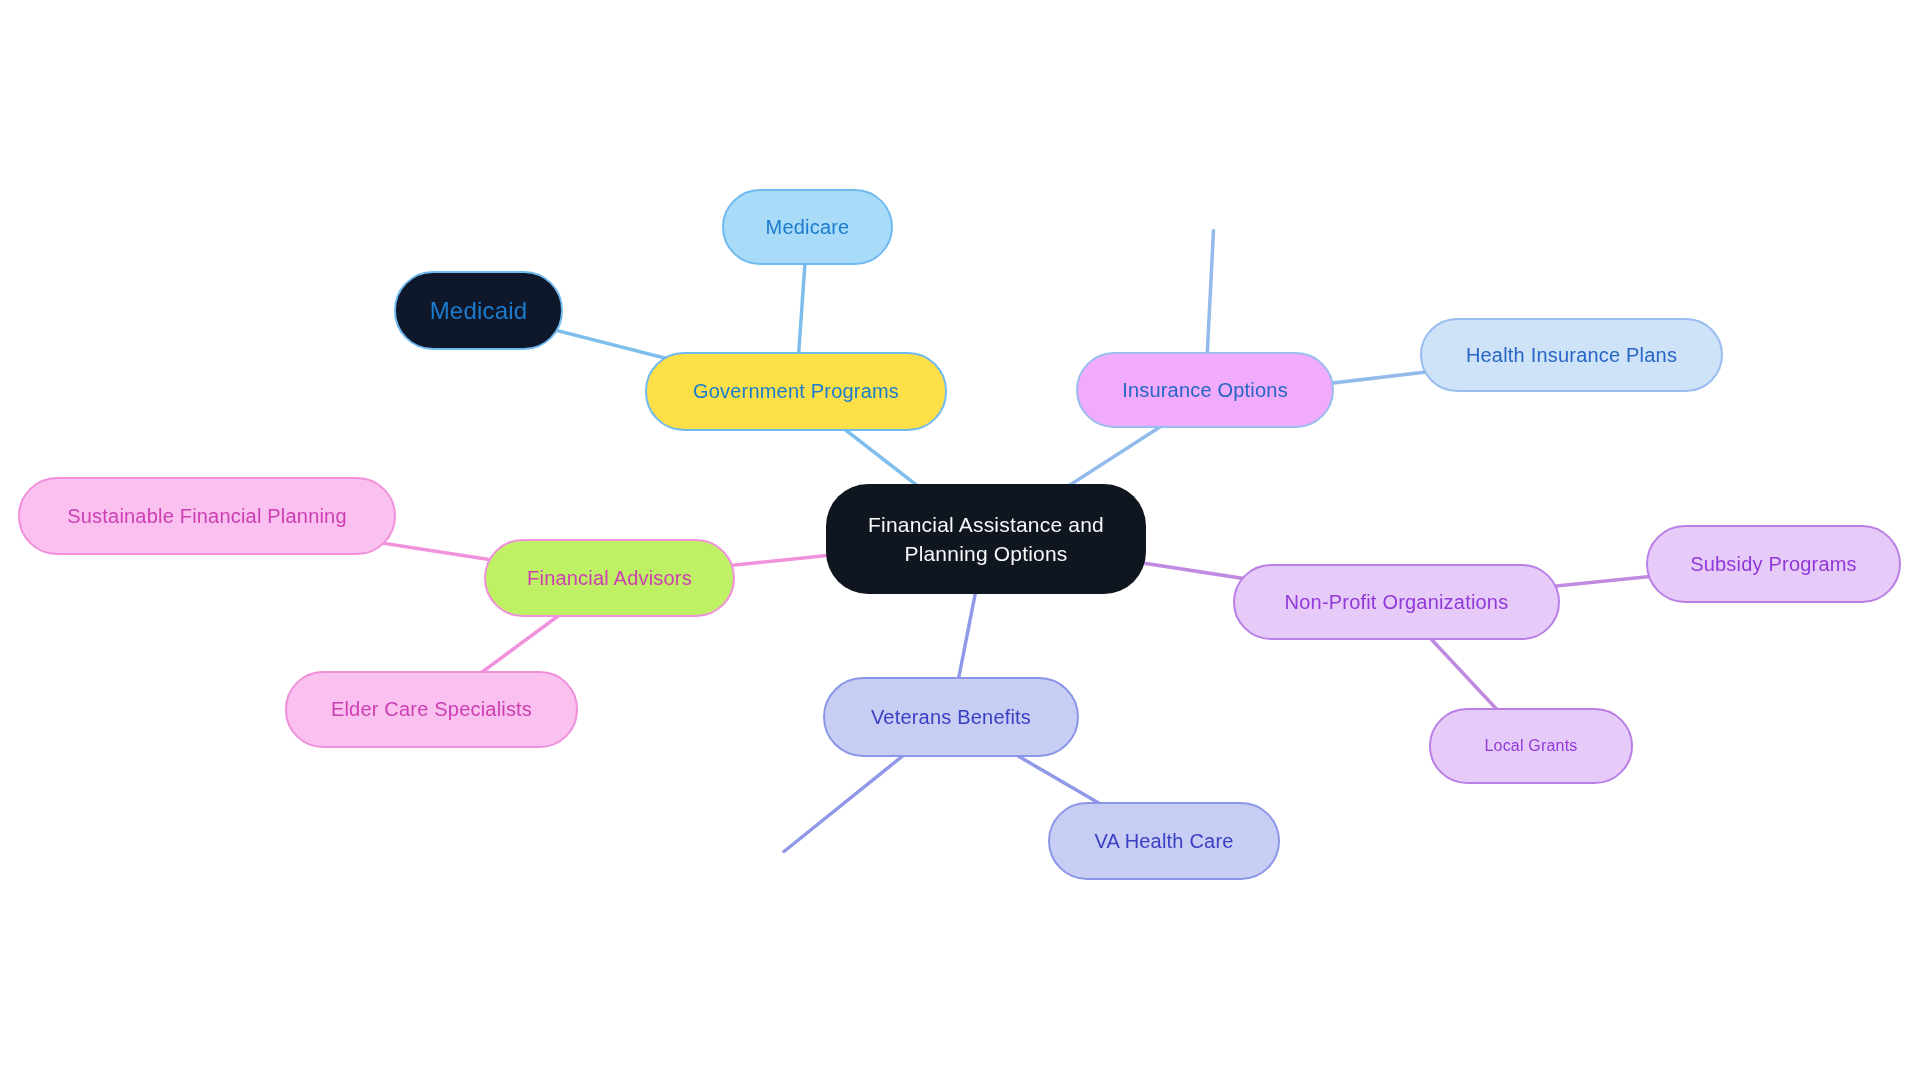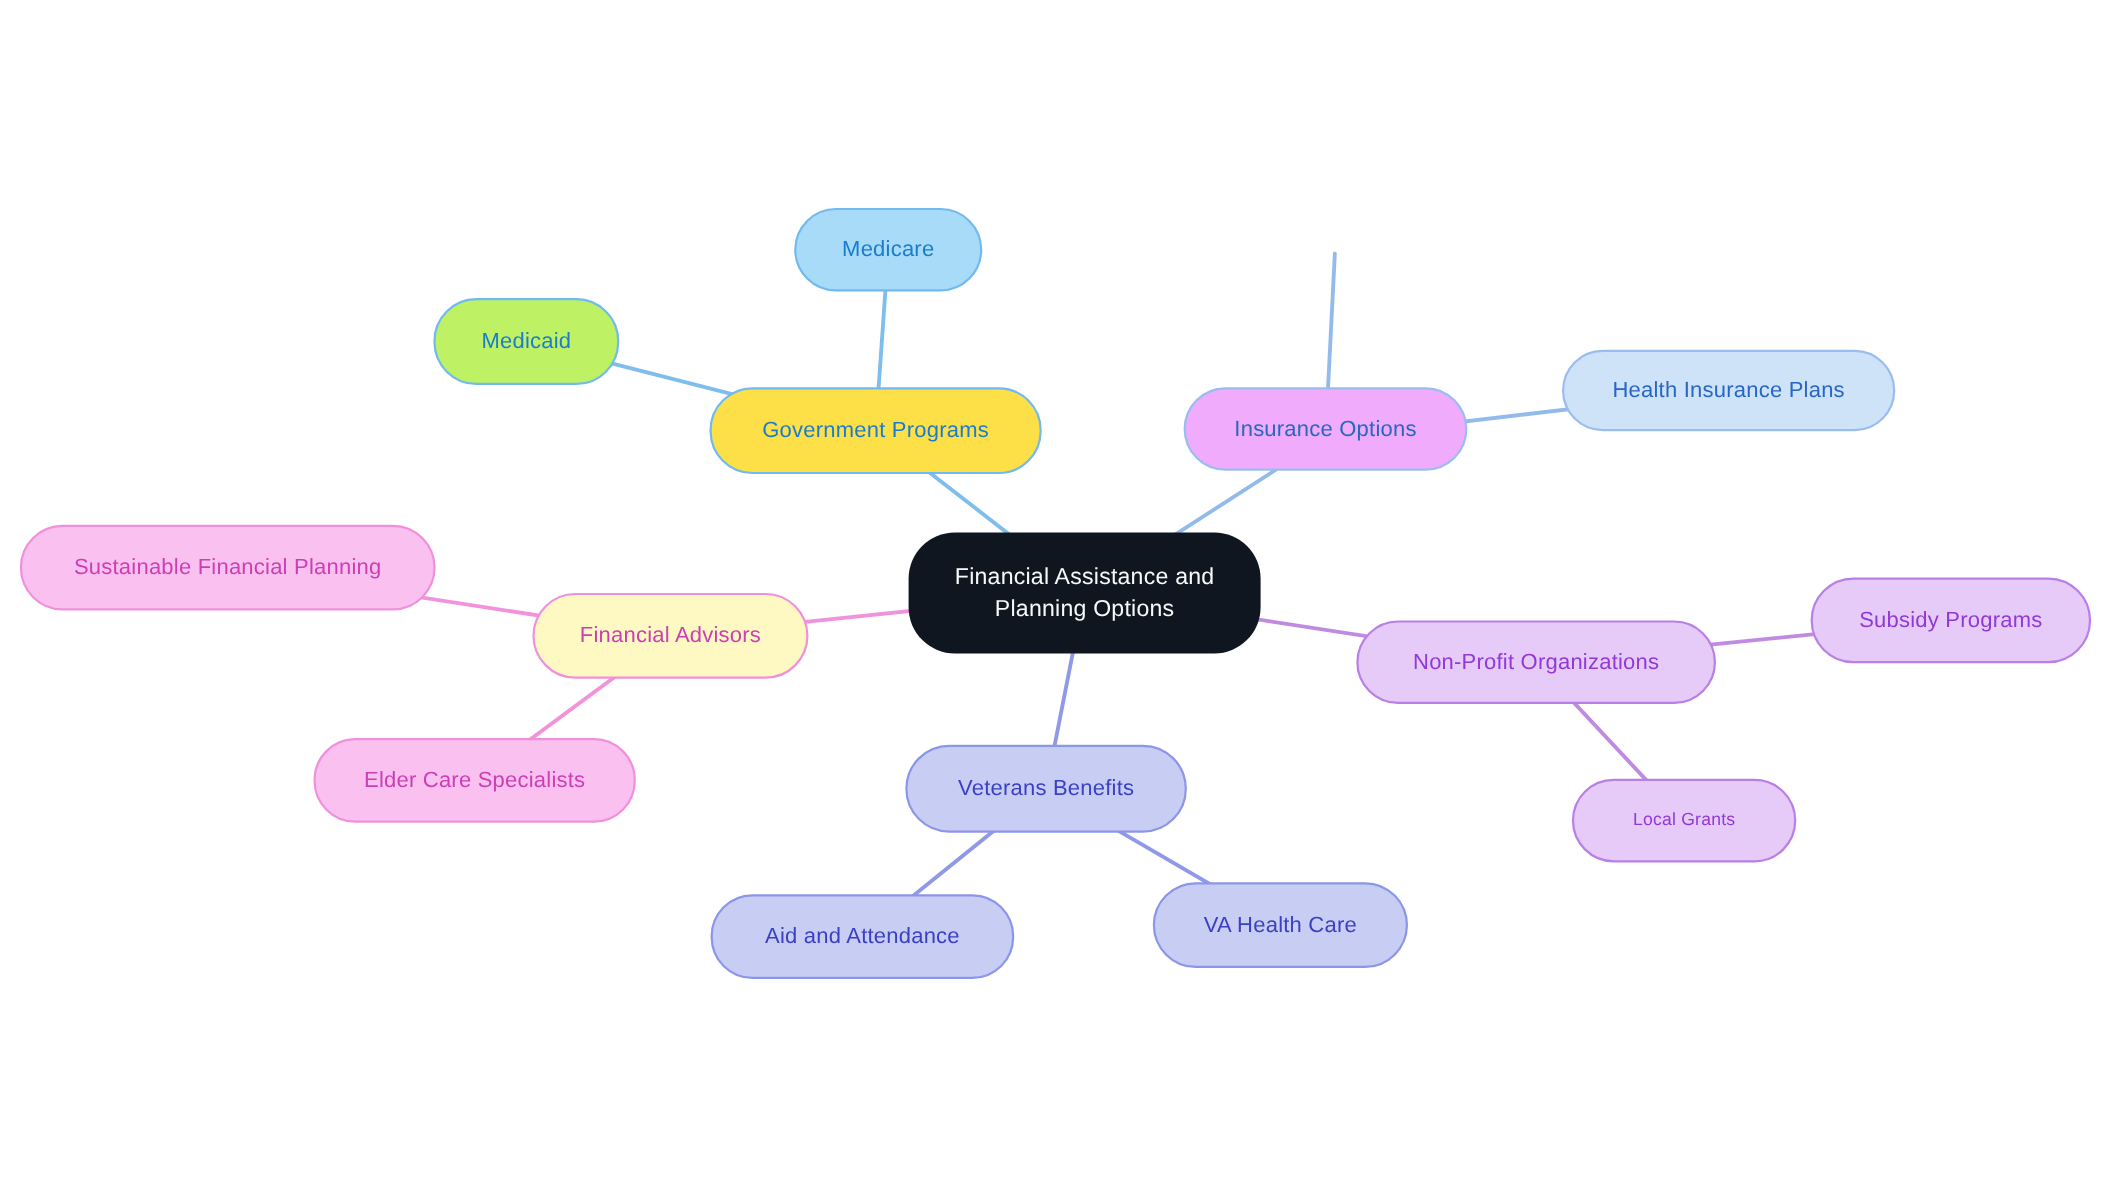--- a/index.html
+++ b/index.html
@@ -60,48 +60,45 @@
 
   <div class="node central" style="left: 826px; top: 484px; width: 320px; height: 110px; background: rgb(16, 22, 31); border-color: rgb(16, 22, 31); color: rgb(247, 248, 250); border-radius: 42px; font-size: 21px;">
       <span>Financial Assistance and Planning Options</span>
     </div>
   <div class="node" style="left: 645px; top: 352px; width: 302px; height: 79px; background: #fde047; border-color: rgb(112, 186, 239); color: rgb(27, 124, 205); border-radius: 39px; font-size: 20px;">
       <span>Government Programs</span>
     </div>
   <div class="node" style="left: 722px; top: 189px; width: 171px; height: 76px; background: rgb(168, 219, 248); border-color: rgb(112, 186, 239); color: rgb(27, 124, 205); border-radius: 38px; font-size: 20px;">
       <span>Medicare</span>
     </div>
-  <div class="node" style="left: 394px; top: 271px; width: 169px; height: 79px; background: #bef264; border-color: rgb(112, 186, 239); color: rgb(27, 124, 205); border-radius: 39px; font-size: 20px; justify-content: center;">
+  <div class="node" style="left: 394px; top: 271px; width: 169px; height: 79px; background: #0f172a; border-color: rgb(112, 186, 239); color: rgb(27, 124, 205); border-radius: 39px; font-size: 24px; justify-content: center;">
       <span>Medicaid</span>
     </div>
   <div class="node" style="left: 1076px; top: 352px; width: 258px; height: 76px; background: #f0abfc; border-color: rgb(154, 189, 239); color: rgb(39, 102, 197); border-radius: 38px; font-size: 20px;">
       <span>Insurance Options</span>
     </div>
   <div class="node" style="left: 1420px; top: 318px; width: 303px; height: 74px; background: rgb(206, 226, 248); border-color: rgb(154, 189, 239); color: rgb(39, 102, 197); border-radius: 37px; font-size: 20px;">
       <span>Health Insurance Plans</span>
     </div>
   <div class="node" style="left: 1233px; top: 564px; width: 327px; height: 76px; background: rgb(230, 203, 248); border-color: rgb(185, 127, 230); color: rgb(145, 56, 216); border-radius: 38px; font-size: 20px;">
       <span>Non-Profit Organizations</span>
     </div>
   <div class="node" style="left: 1646px; top: 525px; width: 255px; height: 78px; background: rgb(230, 203, 248); border-color: rgb(185, 127, 230); color: rgb(145, 56, 216); border-radius: 39px; font-size: 20px;">
       <span>Subsidy Programs</span>
     </div>
   <div class="node" style="left: 1429px; top: 708px; width: 204px; height: 76px; background: rgb(230, 203, 248); border-color: rgb(185, 127, 230); color: rgb(145, 56, 216); border-radius: 38px; font-size: 16px;">
       <span>Local Grants</span>
     </div>
   <div class="node" style="left: 823px; top: 677px; width: 256px; height: 80px; background: rgb(200, 205, 244); border-color: rgb(140, 150, 232); color: rgb(58, 64, 196); border-radius: 40px; font-size: 20px;">
       <span>Veterans Benefits</span>
     </div>
-  <div class="node" style="left: 646px; top: 813px; width: 276px; height: 77px; background: rgb(200, 205, 244); border-color: rgb(140, 150, 232); color: rgb(58, 64, 196); border-radius: 38px; font-size: 20px;">
-      <span>Aid and Attendance</span>
-    </div>
   <div class="node" style="left: 1048px; top: 802px; width: 232px; height: 78px; background: rgb(200, 205, 244); border-color: rgb(140, 150, 232); color: rgb(58, 64, 196); border-radius: 39px; font-size: 20px;">
       <span>VA Health Care</span>
     </div>
-  <div class="node" style="left: 484px; top: 539px; width: 251px; height: 78px; background: #fef9c3; border-color: rgb(240, 144, 219); color: rgb(204, 62, 178); border-radius: 39px; font-size: 20px;">
+  <div class="node" style="left: 484px; top: 539px; width: 251px; height: 78px; background: #bef264; border-color: rgb(240, 144, 219); color: rgb(204, 62, 178); border-radius: 39px; font-size: 20px;">
       <span>Financial Advisors</span>
     </div>
   <div class="node" style="left: 18px; top: 477px; width: 378px; height: 78px; background: rgb(250, 193, 240); border-color: rgb(240, 144, 219); color: rgb(204, 62, 178); border-radius: 39px; font-size: 20px;">
       <span>Sustainable Financial Planning</span>
     </div>
   <div class="node" style="left: 285px; top: 671px; width: 293px; height: 77px; background: rgb(250, 193, 240); border-color: rgb(240, 144, 219); color: rgb(204, 62, 178); border-radius: 38px; font-size: 20px;">
       <span>Elder Care Specialists</span>
     </div>
 </div>
 

